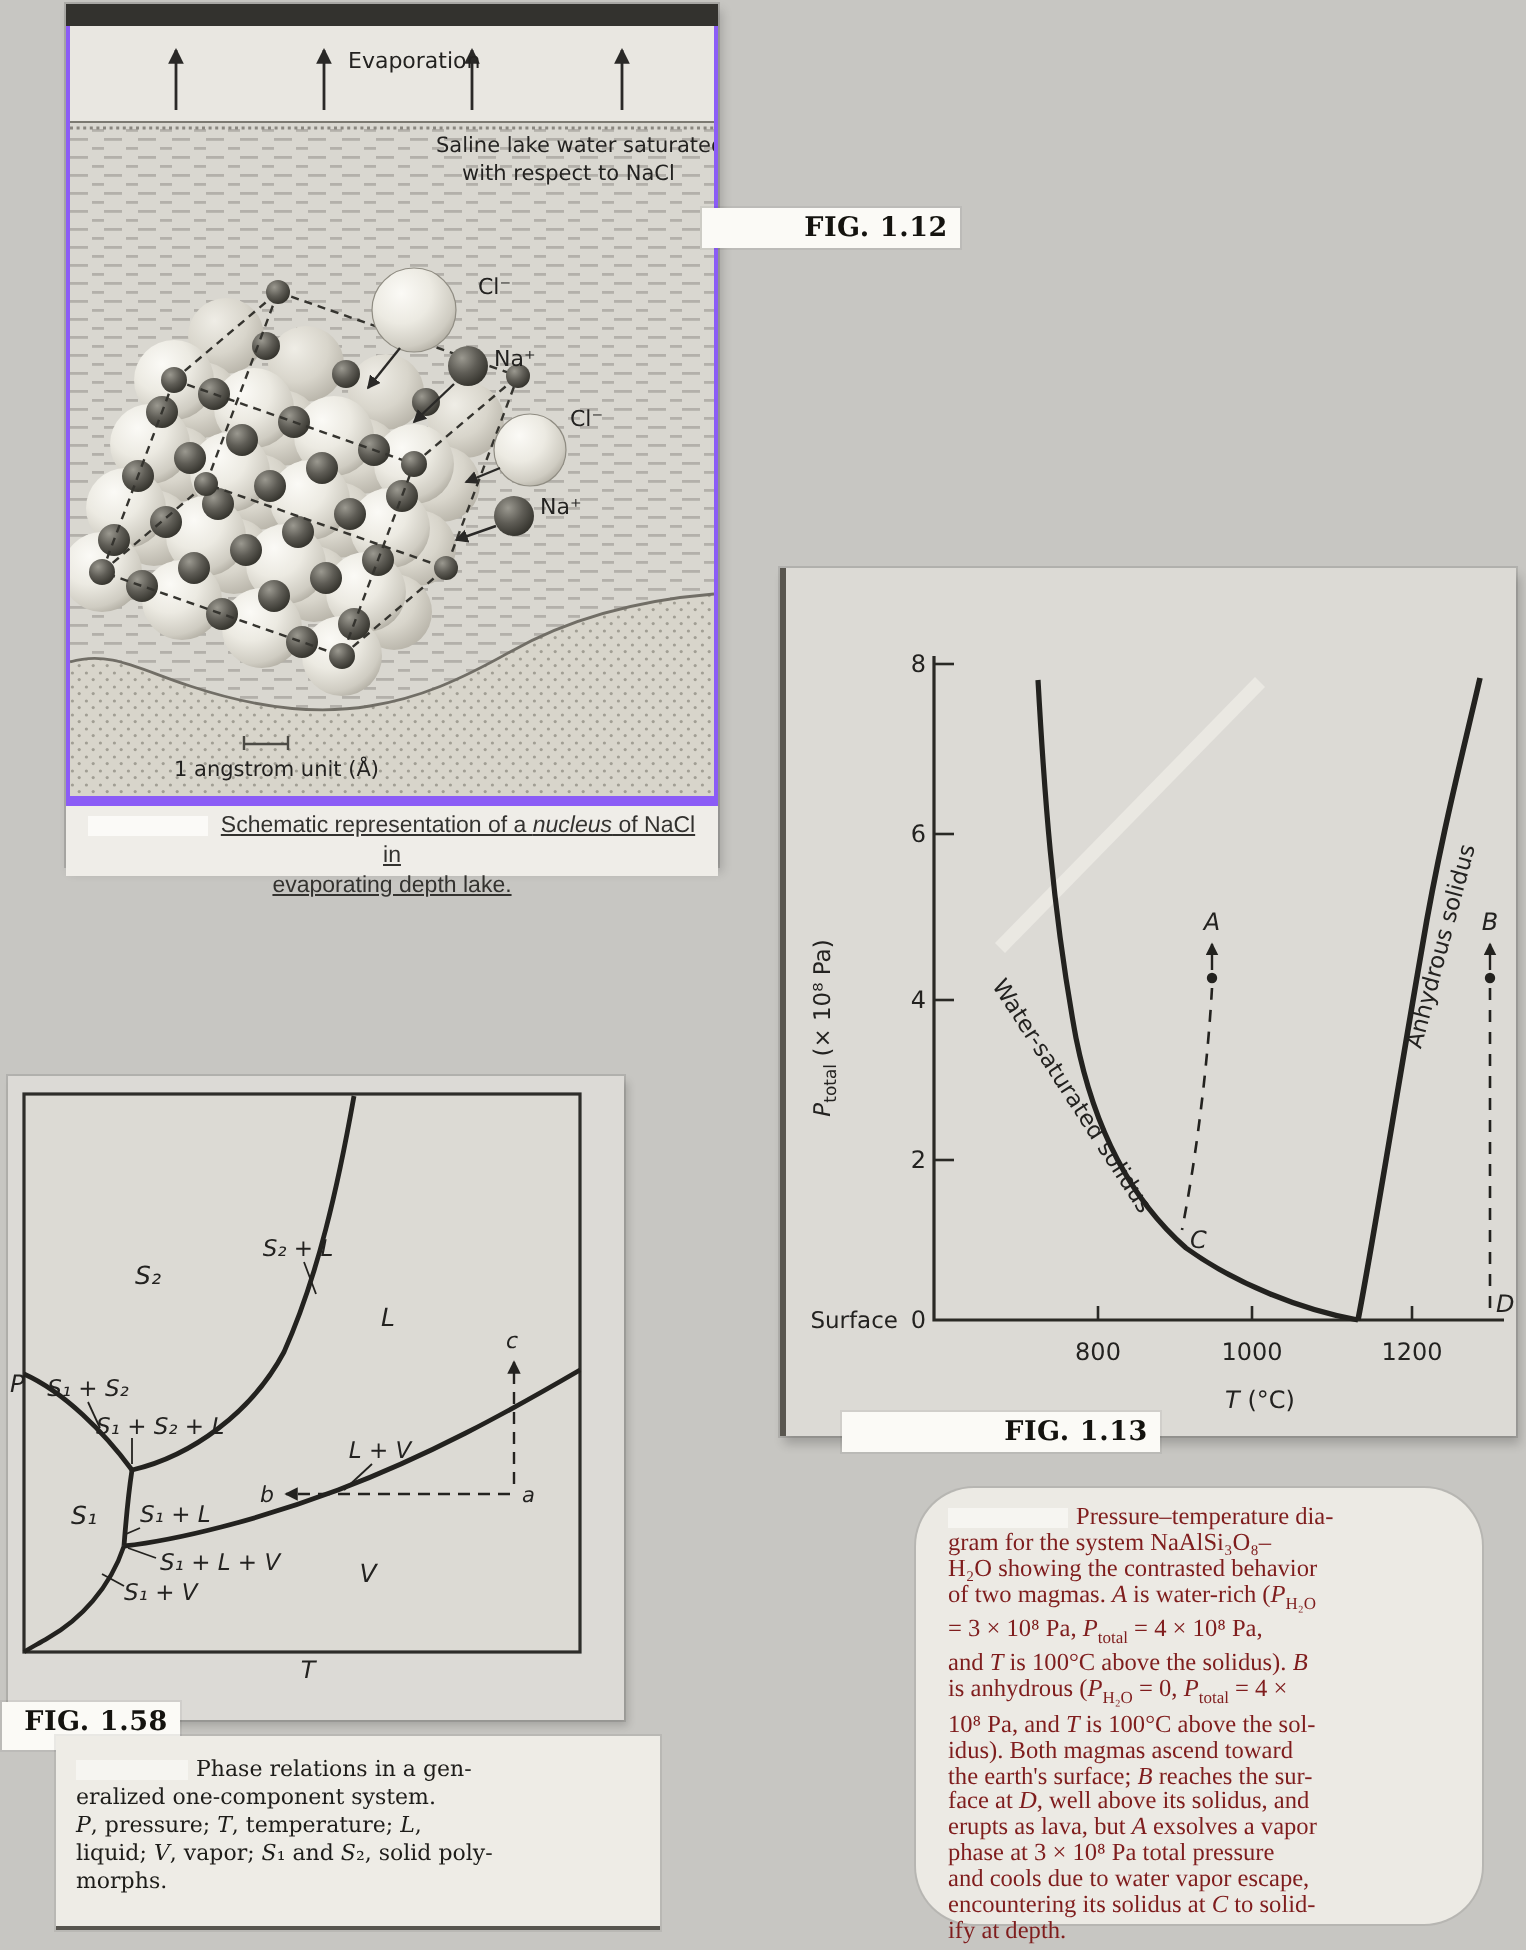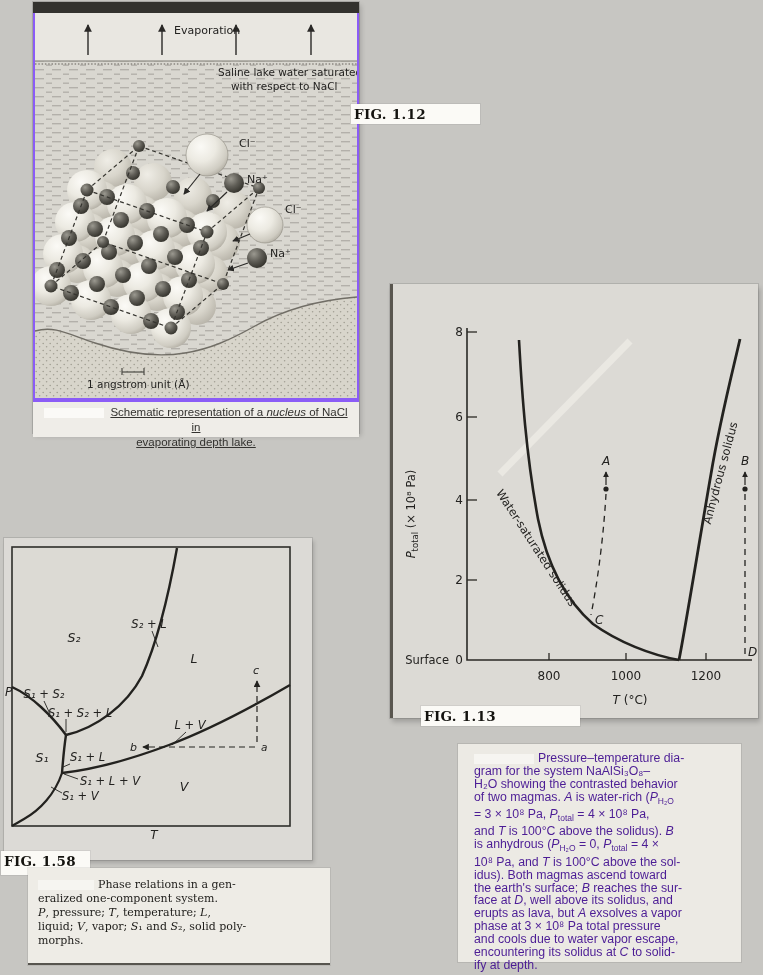--- a/index.html
+++ b/index.html
@@ -20,35 +20,37 @@
     height:35px;background:#efede8;color:#33322f;
     font-size:11.5px;line-height:15px;padding:3px 6px 0 6px;box-sizing:border-box;text-decoration:underline;
   }
   .blank12{display:inline-block;width:60px;height:10px;background:#fbfaf7;vertical-align:middle;margin-right:6px;}
   
   .figlabel{
     position:absolute;background:#fbfaf6;color:#14130f;
     font-family:"DejaVu Serif",serif;font-weight:bold;font-size:13.5px;
     padding:2px 6px 2px 3px;letter-spacing:.3px;
     box-shadow:0 0 0 1px rgba(0,0,0,.05);
+    text-align:right;
   }
   #fig12-label{left:351px;top:104px;width:120px;}
   #fig13-label{left:421px;top:706px;width:150px;}
   #fig14-label{left:1px;top:851px;width:80px;height:20px;}
   
   #fig13-card{
     left:390px;top:284px;width:368px;height:434px;background:#dcdad5;
     border-left:3px solid #59564f;box-sizing:border-box;
     box-shadow:0 0 0 1px rgba(0,0,0,.1), 2px 4px 5px rgba(0,0,0,.2);
   }
   #fig13-caption{
     left:458px;top:744px;width:283px;height:218px;background:#eceae4;
-    font-family:Liberation Sans, sans-serif;font-size:12.3px;line-height:12.9px;color:#4c1d95;
+    font-family:Liberation Serif, serif;font-size:12.3px;line-height:12.9px;color:#7f1d1d;
     padding:8px 10px 0 16px;box-sizing:border-box;
     box-shadow:0 0 0 1px rgba(0,0,0,.08);
+    border-radius:29px;
   }
   #fig13-caption sub,#fig14-caption sub{font-size:8.5px;}
   .cap-blank{display:inline-block;width:60px;height:10px;background:#f6f5f1;vertical-align:middle;margin-right:4px;}
   
   #fig14-card{
     left:4px;top:538px;width:308px;height:322px;background:#dcdad6;
     box-shadow:0 0 0 1px rgba(0,0,0,.1), 2px 3px 4px rgba(0,0,0,.17);
   }
   #fig14-caption{
     left:28px;top:868px;width:302px;height:97px;background:#eeece6;

